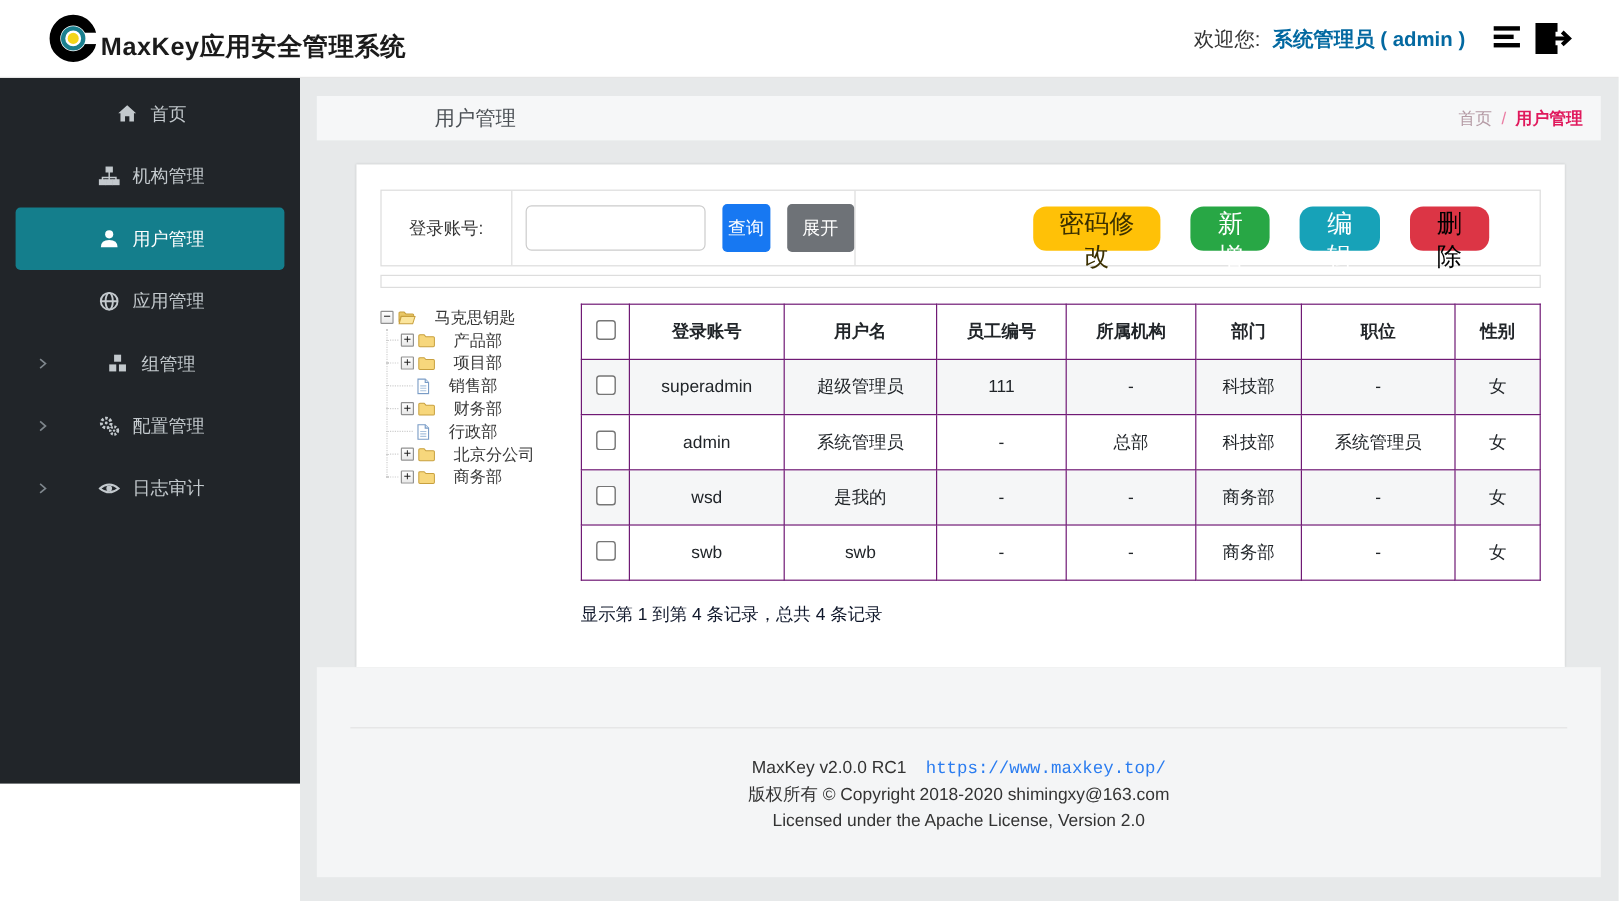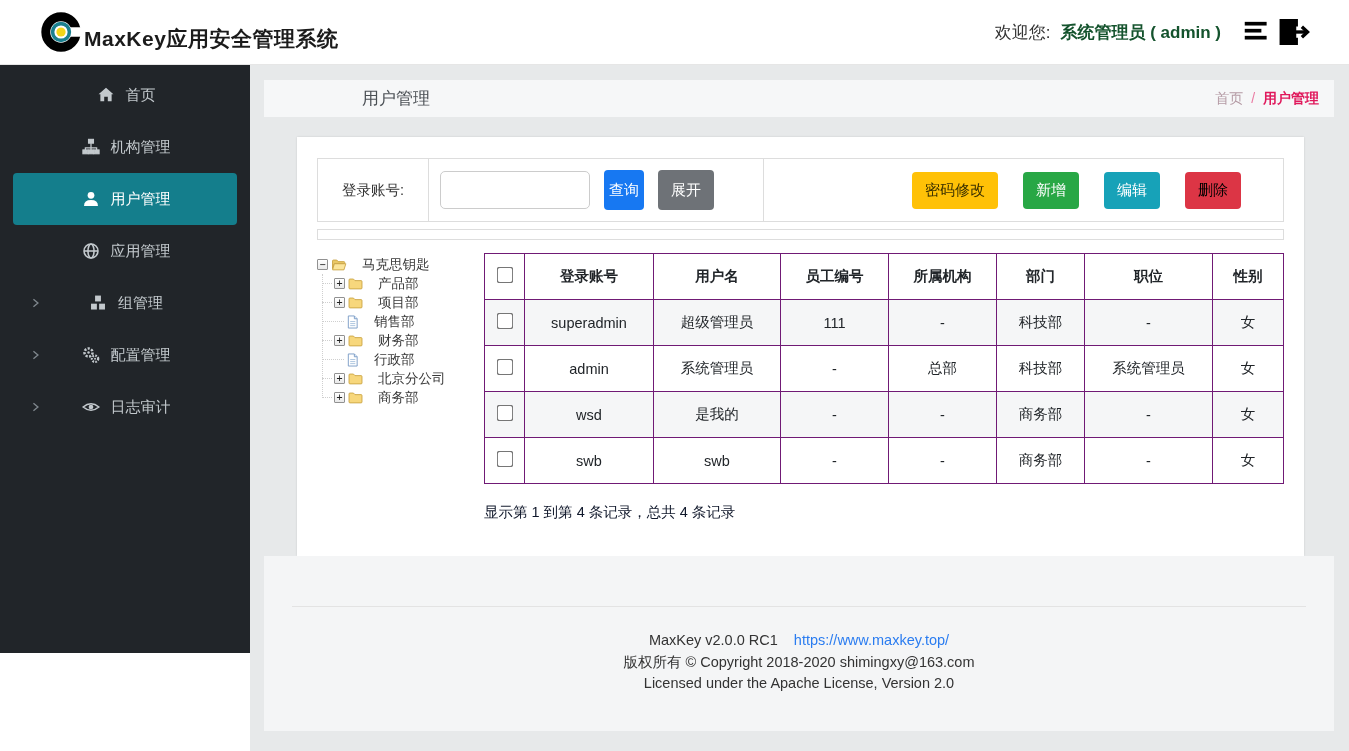--- a/index.html
+++ b/index.html
@@ -6,21 +6,21 @@
   html,body { width:1349px; height:751px; overflow:hidden;
     font-family:"Liberation Sans","DejaVu Sans",sans-serif; background:#fff; color:#333; }
 
   
   .topbar { height:65px; background:#fff; border-bottom:1px solid #e6e6e6;
     display:flex; align-items:center; padding:0 38px 0 40px; }
   .brand { display:flex; align-items:flex-end; gap:2px; }
   .brand h1 { font-size:21px; font-weight:bold; color:#1b1b1b; letter-spacing:.5px; }
   .topbar-right { margin-left:auto; display:flex; align-items:center; gap:10px; }
   .welcome { font-size:17px; color:#333; }
-  .username { font-size:17px; font-weight:bold; color:#14532d; margin-right:10px; }
+  .username { font-size:17px; font-weight:bold; color:#0369a1; margin-right:10px; }
   .top-icon { display:inline-flex; align-items:center; color:#000; cursor:pointer; }
 
   
   .layout { display:flex; height:686px; }
   .sidebar-col { width:250px; background:#fff; flex:0 0 250px; }
   .sidebar { height:588px; background:#212529; padding-top:4px; }
   .side-item { position:relative; height:52px; display:flex; align-items:center; justify-content:center;
     color:#c3c9cd; font-size:15px; cursor:pointer; margin:0 13px; border-radius:4px; }
   .side-item .mi { display:inline-flex; width:22px; justify-content:center; margin-right:9px; }
   .side-item.active { background:#147e8c; color:#fff; }
@@ -46,21 +46,21 @@
     align-items:center; justify-content:center; font-size:14.5px; color:#333; }
   .search-mid { display:flex; align-items:center; padding-left:11px; gap:14px; }
   .search-input { width:150px; height:38px; border:1px solid #ccc; border-radius:5px;
     padding:0 9px; font-size:14px; outline:none; }
   .btn { border:none; border-radius:4px; font-size:15px; cursor:pointer;
     font-family:inherit; }
   .btn-query { width:40px; height:40px; background:#1778f2; color:#fff; }
   .btn-expand { width:56px; height:40px; background:#6e7277; color:#fff; }
   .actions { margin-left:auto; border-left:1px solid #ddd; display:flex; align-items:center;
     gap:25px; padding-right:42px; padding-left:148px; }
-  .actions .btn { height:37px; padding:0 13px; font-size:15px; }
+  .actions .btn { height:37px; padding:0 13px; font-size:21px;border-radius:11px; }
 
   .collapse-strip { border:1px solid #ddd; height:11px; margin-top:7px; }
 
   
   .body-row { display:flex; margin-top:13px; }
   .tree { width:167px; flex:0 0 167px; font-size:13.5px; color:#383838; padding-top:2px; }
   .tree-row { display:flex; align-items:center; height:19px; cursor:pointer; white-space:nowrap; }
   .tree-children { position:relative; padding-left:18px; }
   .tree-children::before { content:''; position:absolute; left:5px; top:0; bottom:9px;
     border-left:1px dotted #cfcfcf; }
@@ -80,21 +80,21 @@
     color:#212529; overflow:hidden; }
   .grid th { font-weight:bold; background:#fff; }
   .grid tbody tr:nth-child(odd) { background:#f5f6f7; }
   .grid input[type=checkbox] { width:14px; height:14px; transform:scale(1.18); cursor:pointer; }
   .summary { font-size:14.5px; color:#0f172a; margin-top:19px; }
 
   
   .footer-panel { background:#f4f5f6; margin-top:0; height:175px; }
   .footer-panel hr { border:none; border-top:1px solid #e3e3e3; margin:0 28px; position:relative; top:50px; }
   .footer-text { text-align:center; padding-top:73px; font-size:14.5px; color:#333; line-height:21.5px; }
-  .footer-link { color:#2a7cf0; text-decoration:none; margin-left:12px; cursor:pointer; }
+  .footer-link { color:#2a7cf0; text-decoration:none; margin-left:12px; cursor:pointer;font-family:Liberation Mono, monospace; }
 </style>
 </head>
 <body>
 
 <header class="topbar">
   <div class="brand">
     <span style="display:inline-flex;">
       <svg width="42" height="42" viewBox="0 0 40 40">
         <circle cx="20" cy="20" r="14.5" fill="none" stroke="#000" stroke-width="8.5"></circle>
         <rect x="27.5" y="15.5" width="14" height="9" fill="#fff"></rect>

